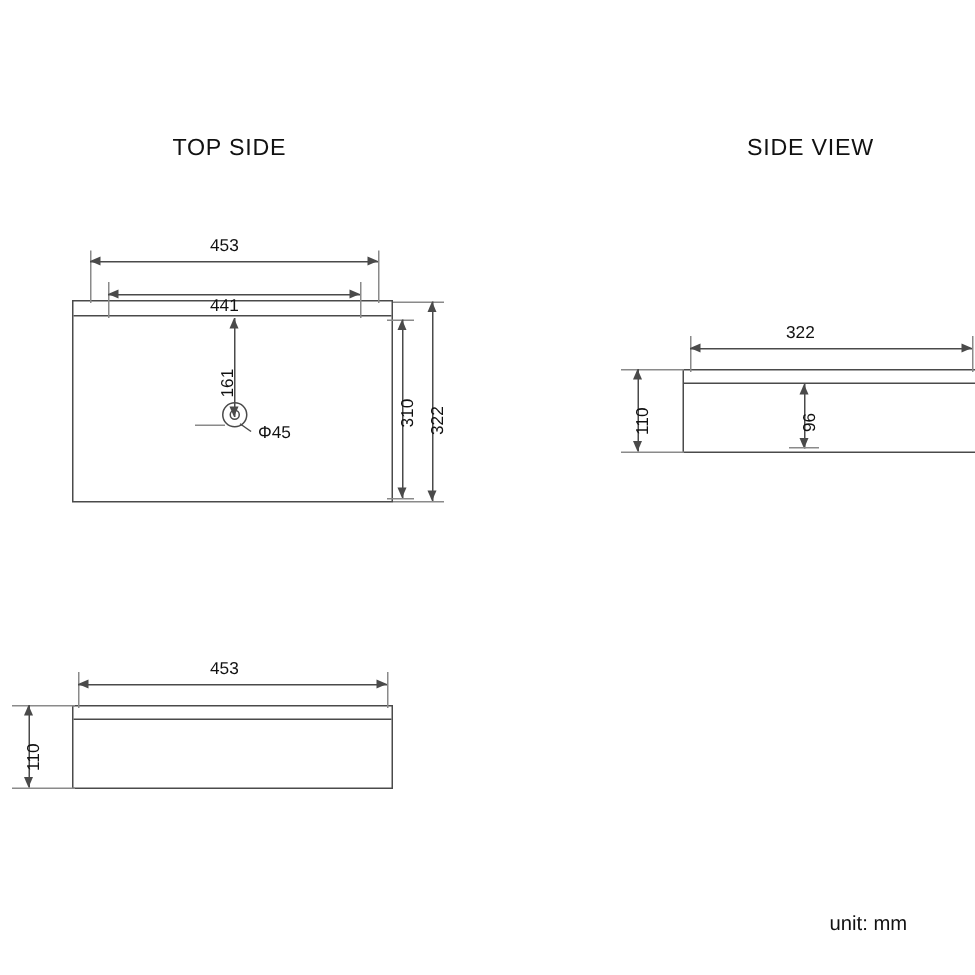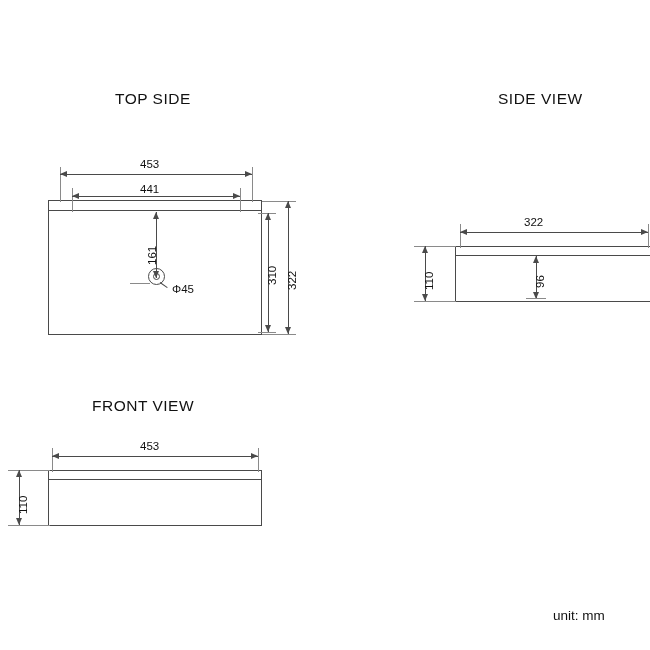--- a/index.html
+++ b/index.html
@@ -138,21 +138,21 @@
     <div class="hline" style="left:60px; top:174px; width:192px;"></div>
     <div class="arrow left" style="left:60px; top:171px;"></div>
     <div class="arrow right" style="left:245px; top:171px;"></div>
     <div class="dim-text" style="left:140px; top:158px;">453</div>
 
     <div class="vline ext" style="left:72px; top:188px; height:24px;"></div>
     <div class="vline ext" style="left:240px; top:188px; height:24px;"></div>
     <div class="hline" style="left:72px; top:196px; width:168px;"></div>
     <div class="arrow left" style="left:72px; top:193px;"></div>
     <div class="arrow right" style="left:233px; top:193px;"></div>
-    <div class="dim-text" style="left:140px; top:183px;text-align:center;">441</div>
+    <div class="dim-text" style="left:140px; top:198px;text-align:center;">441</div>
 
     <div class="hline ext" style="left:258px; top:213px; width:18px;"></div>
     <div class="hline ext" style="left:258px; top:332px; width:18px;"></div>
     <div class="vline" style="left:268px; top:213px; height:119px;"></div>
     <div class="arrow up" style="left:265px; top:213px;"></div>
     <div class="arrow down" style="left:265px; top:325px;"></div>
     <div class="dim-text vert" style="left:266px; top:285px;">310</div>
 
     <div class="hline ext" style="left:262px; top:201px; width:34px;"></div>
     <div class="hline ext" style="left:262px; top:334px; width:34px;"></div>
@@ -188,21 +188,20 @@
     <div class="arrow down" style="left:422px; top:294px;"></div>
     <div class="dim-text vert" style="left:423px; top:290px;">110</div>
 
     <div class="vline" style="left:536px; top:256px; height:43px;"></div>
     <div class="arrow up" style="left:533px; top:256px;"></div>
     <div class="arrow down" style="left:533px; top:292px;"></div>
     <div class="hline ext" style="left:526px; top:298px; width:20px;"></div>
     <div class="dim-text vert" style="left:534px; top:288px;">96</div>
   </div>
 
-  <div class="view-title" style="left:92px; top:397px;">FRONT VIEW</div>
 
   <div>
     <div class="rect" style="left:48px; top:470px; width:214px; height:56px;"></div>
     <div class="hline" style="left:49px; top:479px; width:212px;"></div>
 
     <div class="vline ext" style="left:52px; top:448px; height:24px;"></div>
     <div class="vline ext" style="left:258px; top:448px; height:24px;"></div>
     <div class="hline" style="left:52px; top:456px; width:206px;"></div>
     <div class="arrow left" style="left:52px; top:453px;"></div>
     <div class="arrow right" style="left:251px; top:453px;"></div>

